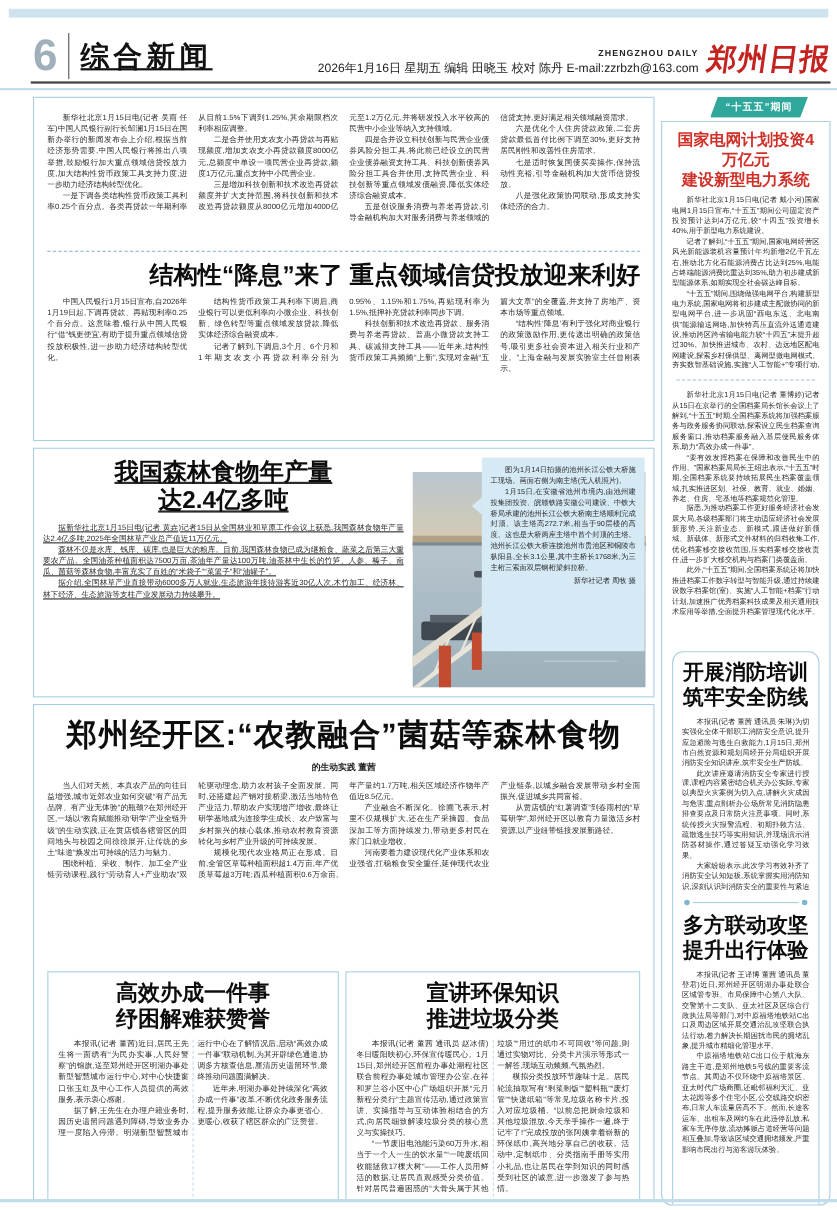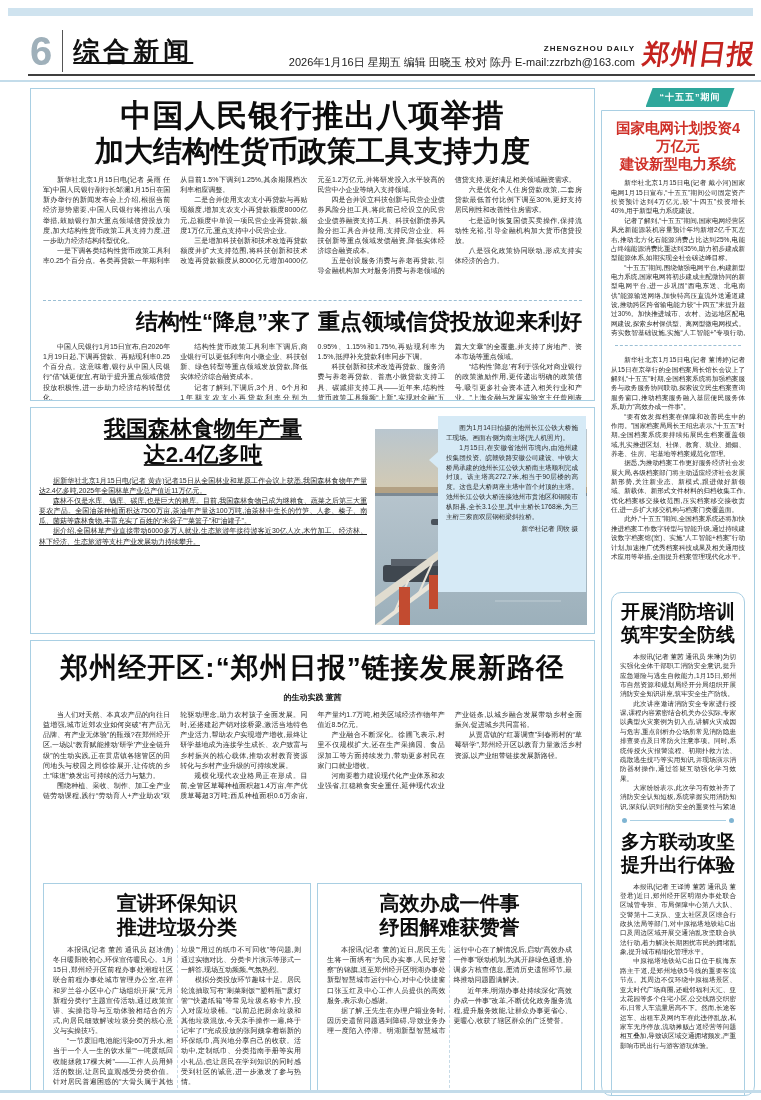--- a/index.html
+++ b/index.html
@@ -105,24 +105,20 @@
   </div>
 </div>
 <div class="rule-dark"></div>
 <div class="rule-blue"></div>
 
 <div class="content">
 
   <div class="leftcol">
 
     <div class="box boxAB">
-      <h1 class="h-main">
-        <span class="l1">中国人民银行推出八项举措</span>
-        <span class="l2">加大结构性货币政策工具支持力度</span>
-      </h1>
       <div class="bodytext cols4 bodyA">
           <p>新华社北京1月15日电(记者 吴雨 任军)中国人民银行副行长邹澜1月15日在国新办举行的新闻发布会上介绍,根据当前经济形势需要,中国人民银行将推出八项举措,鼓励银行加大重点领域信贷投放力度,加大结构性货币政策工具支持力度,进一步助力经济结构转型优化。</p>
           <p>一是下调各类结构性货币政策工具利率0.25个百分点。各类再贷款一年期利率从目前1.5%下调到1.25%,其余期限档次利率相应调整。</p>
           <p>二是合并使用支农支小再贷款与再贴现额度,增加支农支小再贷款额度8000亿元,总额度中单设一项民营企业再贷款,额度1万亿元,重点支持中小民营企业。</p>
           <p>三是增加科技创新和技术改造再贷款额度并扩大支持范围,将科技创新和技术改造再贷款额度从8000亿元增加4000亿元至1.2万亿元,并将研发投入水平较高的民营中小企业等纳入支持领域。</p>
           <p>四是合并设立科技创新与民营企业债券风险分担工具,将此前已经设立的民营企业债券融资支持工具、科技创新债券风险分担工具合并使用,支持民营企业、科技创新等重点领域发债融资,降低实体经济综合融资成本。</p>
           <p>五是创设服务消费与养老再贷款,引导金融机构加大对服务消费与养老领域的信贷支持,更好满足相关领域融资需求。</p>
           <p>六是优化个人住房贷款政策,二套房贷款最低首付比例下调至30%,更好支持居民刚性和改善性住房需求。</p>
           <p>七是适时恢复国债买卖操作,保持流动性充裕,引导金融机构加大货币信贷投放。</p>
           <p>八是强化政策协同联动,形成支持实体经济的合力。</p>
@@ -192,54 +188,54 @@
         </svg>
         <div class="caption">
           <p>图为1月14日拍摄的池州长江公铁大桥施工现场。画面右侧为南主塔(无人机照片)。</p>
           <p>1月15日,在安徽省池州市境内,由池州建投集团投资、皖赣铁路安徽公司建设、中铁大桥局承建的池州长江公铁大桥南主塔顺利完成封顶。该主塔高272.7米,相当于90层楼的高度。这也是大桥两座主塔中首个封顶的主塔。池州长江公铁大桥连接池州市贵池区和铜陵市枞阳县,全长3.1公里,其中主桥长1768米,为三主桁三索面双层钢桁梁斜拉桥。</p>
           <p class="credit">新华社记者 周牧 摄</p>
         </div>
       </div>
     </div>
 
     <div class="box boxD">
-      <h2 class="h-agri">郑州经开区:“郑州日报”链接发展新路径</h2>
+      <h2 class="h-agri">郑州经开区:“农教融合”菌菇等森林食物</h2>
       <div class="byline">的生动实践 董茜</div>
       <div class="bodytext cols4 bodyD">
           <p>当人们对天然、本真农产品的向往日益增强,城市近郊农业如何突破“有产品无品牌、有产业无体验”的瓶颈?在郑州经开区,一场以“教育赋能推动‘研学’产业全链升级”的生动实践,正在贯店镇各辖管区的田间地头与校园之间徐徐展开,让传统的乡土“味道”焕发出可持续的活力与魅力。</p>
           <p>围绕种植、采收、制作、加工全产业链劳动课程,践行“劳动育人+产业助农”双轮驱动理念,助力农村孩子全面发展。同时,还搭建起产销对接桥梁,激活当地特色产业活力,帮助农户实现增产增收,最终让研学基地成为连接学生成长、农户致富与乡村振兴的核心载体,推动农村教育资源转化与乡村产业升级的可持续发展。</p>
           <p>规模化现代农业格局正在形成。目前,全管区草莓种植面积超1.4万亩,年产优质草莓超3万吨;西瓜种植面积0.6万余亩,年产量约1.7万吨,相关区域经济作物年产值近8.5亿元。</p>
           <p>产业融合不断深化。徐圃飞表示,村里不仅规模扩大,还在生产采摘园、食品深加工等方面持续发力,带动更多村民在家门口就业增收。</p>
           <p>河南要着力建设现代化产业体系和农业强省,扛稳粮食安全重任,延伸现代农业产业链条,以城乡融合发展带动乡村全面振兴,促进城乡共同富裕。</p>
           <p>从贾店镇的“红薯调查”到春雨村的“草莓研学”,郑州经开区以教育力量激活乡村资源,以产业纽带链接发展新路径。</p>
         </div>
 
       <div class="subrow">
+        <div class="subbox sb1">
+          <h3 class="h-sub">
+            <span>高效办成一件事</span><br>
+            <span>纾困解难获赞誉</span>
+          </h3>
+          <div class="bodytext cols2">
+              <p>本报讯(记者 董茜)近日,居民王先生将一面绣有“为民办实事,人民好警察”的锦旗,送至郑州经开区明湖办事处新型智慧城市运行中心,对中心快捷窗口张玉红及中心工作人员提供的高效服务,表示衷心感谢。</p>
+              <p>据了解,王先生在办理户籍业务时,因历史遗留问题遇到障碍,导致业务办理一度陷入停滞。明湖新型智慧城市运行中心在了解情况后,启动“高效办成一件事”联动机制,为其开辟绿色通道,协调多方核查信息,厘清历史遗留环节,最终推动问题圆满解决。</p>
+              <p>近年来,明湖办事处持续深化“高效办成一件事”改革,不断优化政务服务流程,提升服务效能,让群众办事更省心、更暖心,收获了辖区群众的广泛赞誉。</p>
+            </div>
+        </div>
         <div class="subbox sb2">
           <h3 class="h-sub">
             <span>宣讲环保知识</span><br>
             <span>推进垃圾分类</span>
           </h3>
           <div class="bodytext cols2">
               <p>本报讯(记者 董茜 通讯员 赵冰倩)冬日暖阳映初心,环保宣传暖民心。1月15日,郑州经开区前程办事处潮程社区联合前程办事处城市管理办公室,在祥和罗兰谷小区中心广场组织开展“元月新程分类行”主题宣传活动,通过政策宣讲、实操指导与互动体验相结合的方式,向居民细致解读垃圾分类的核心意义与实操技巧。</p>
               <p>“一节废旧电池能污染60万升水,相当于一个人一生的饮水量”“一吨废纸回收能拯救17棵大树”——工作人员用鲜活的数据,让居民直观感受分类价值。针对居民普遍困惑的“大骨头属于其他垃圾”“用过的纸巾不可回收”等问题,则通过实物对比、分类卡片演示等形式一一解答,现场互动频频,气氛热烈。</p>
               <p>模拟分类投放环节趣味十足。居民轮流抽取写有“剩菜剩饭”“塑料瓶”“废灯管”“快递纸箱”等常见垃圾名称卡片,投入对应垃圾桶。“以前总把厨余垃圾和其他垃圾混放,今天亲手操作一遍,终于记牢了!”完成投放的张阿姨拿着崭新的环保纸巾,高兴地分享自己的收获。活动中,定制纸巾、分类指南手册等实用小礼品,也让居民在学到知识的同时感受到社区的诚意,进一步激发了参与热情。</p>
             </div>
         </div>
-        <div class="subbox sb1">
-          <h3 class="h-sub">
-            <span>高效办成一件事</span><br>
-            <span>纾困解难获赞誉</span>
-          </h3>
-          <div class="bodytext cols2">
-              <p>本报讯(记者 董茜)近日,居民王先生将一面绣有“为民办实事,人民好警察”的锦旗,送至郑州经开区明湖办事处新型智慧城市运行中心,对中心快捷窗口张玉红及中心工作人员提供的高效服务,表示衷心感谢。</p>
-              <p>据了解,王先生在办理户籍业务时,因历史遗留问题遇到障碍,导致业务办理一度陷入停滞。明湖新型智慧城市运行中心在了解情况后,启动“高效办成一件事”联动机制,为其开辟绿色通道,协调多方核查信息,厘清历史遗留环节,最终推动问题圆满解决。</p>
-              <p>近年来,明湖办事处持续深化“高效办成一件事”改革,不断优化政务服务流程,提升服务效能,让群众办事更省心、更暖心,收获了辖区群众的广泛赞誉。</p>
-            </div>
-        </div>
       </div>
     </div>
   </div>
 
   <div class="rightcol">
     <div class="ribbon">“十五五”期间</div>
 
     <div class="boxR">
       <h3 class="h-red">
         <span>国家电网计划投资4万亿元</span><br>

